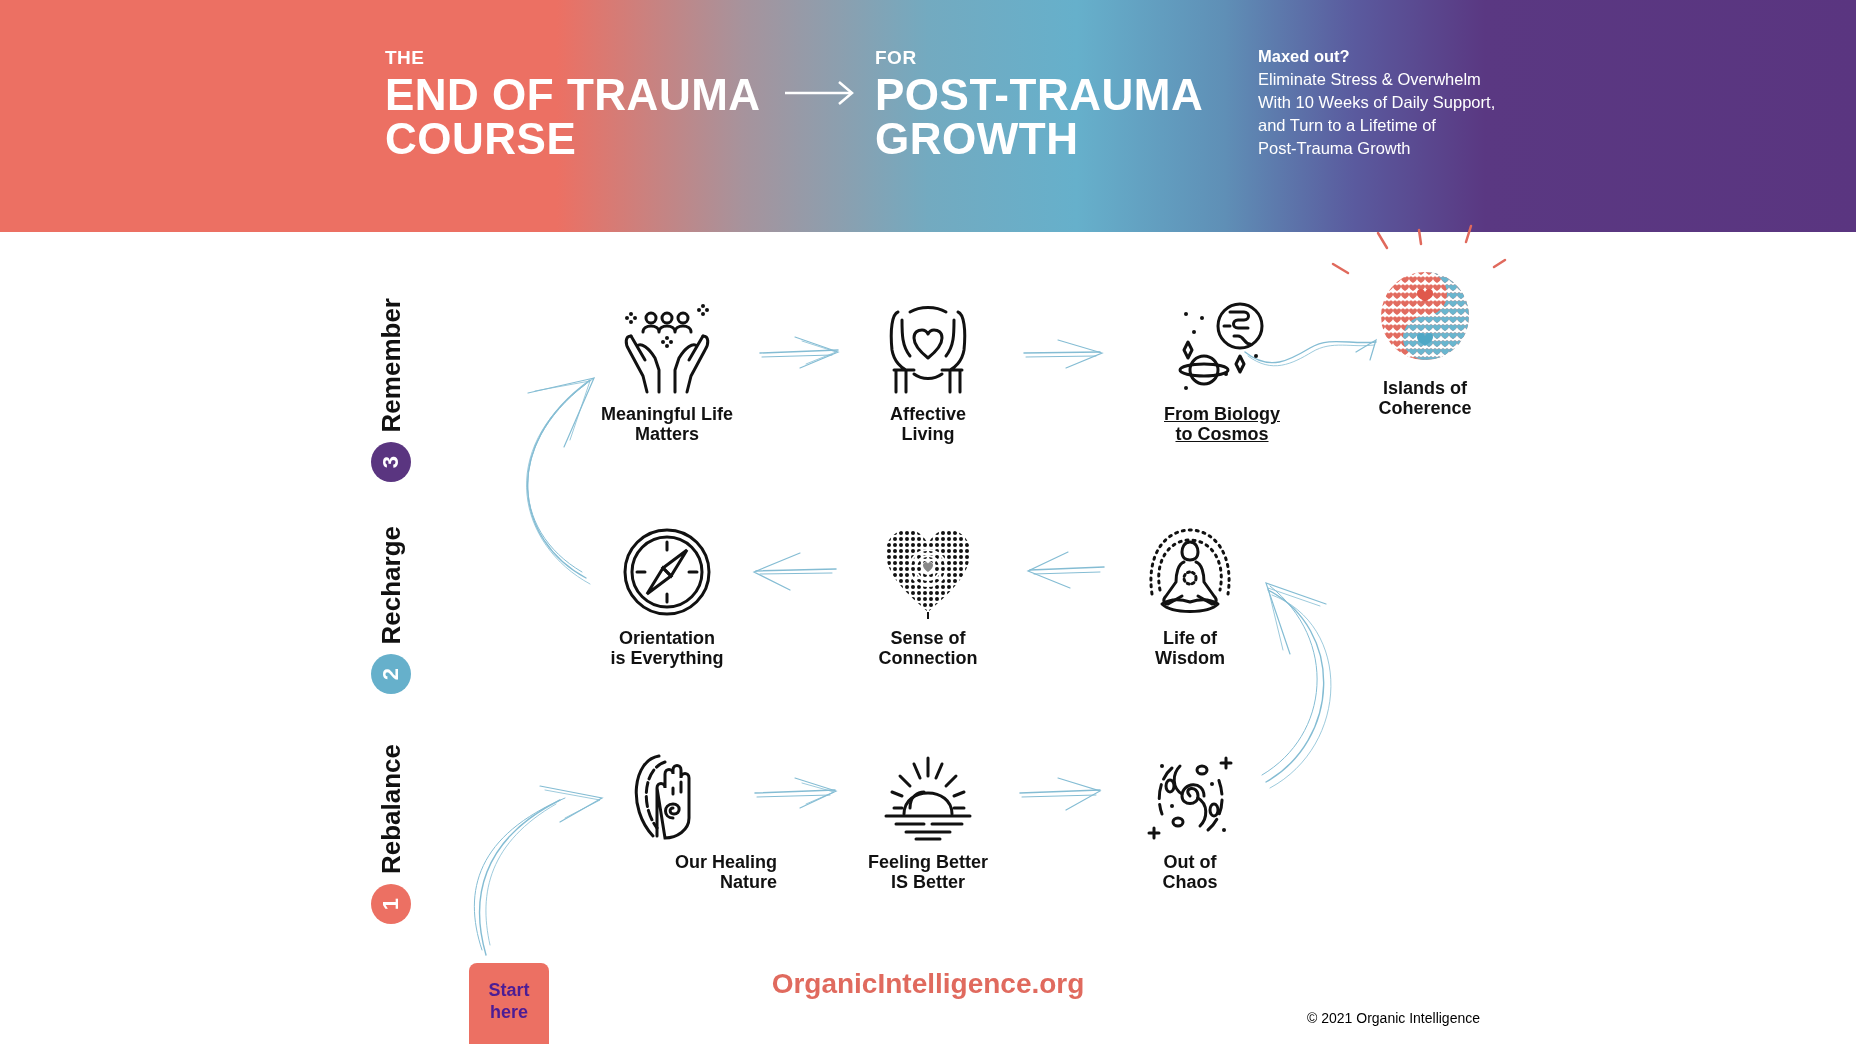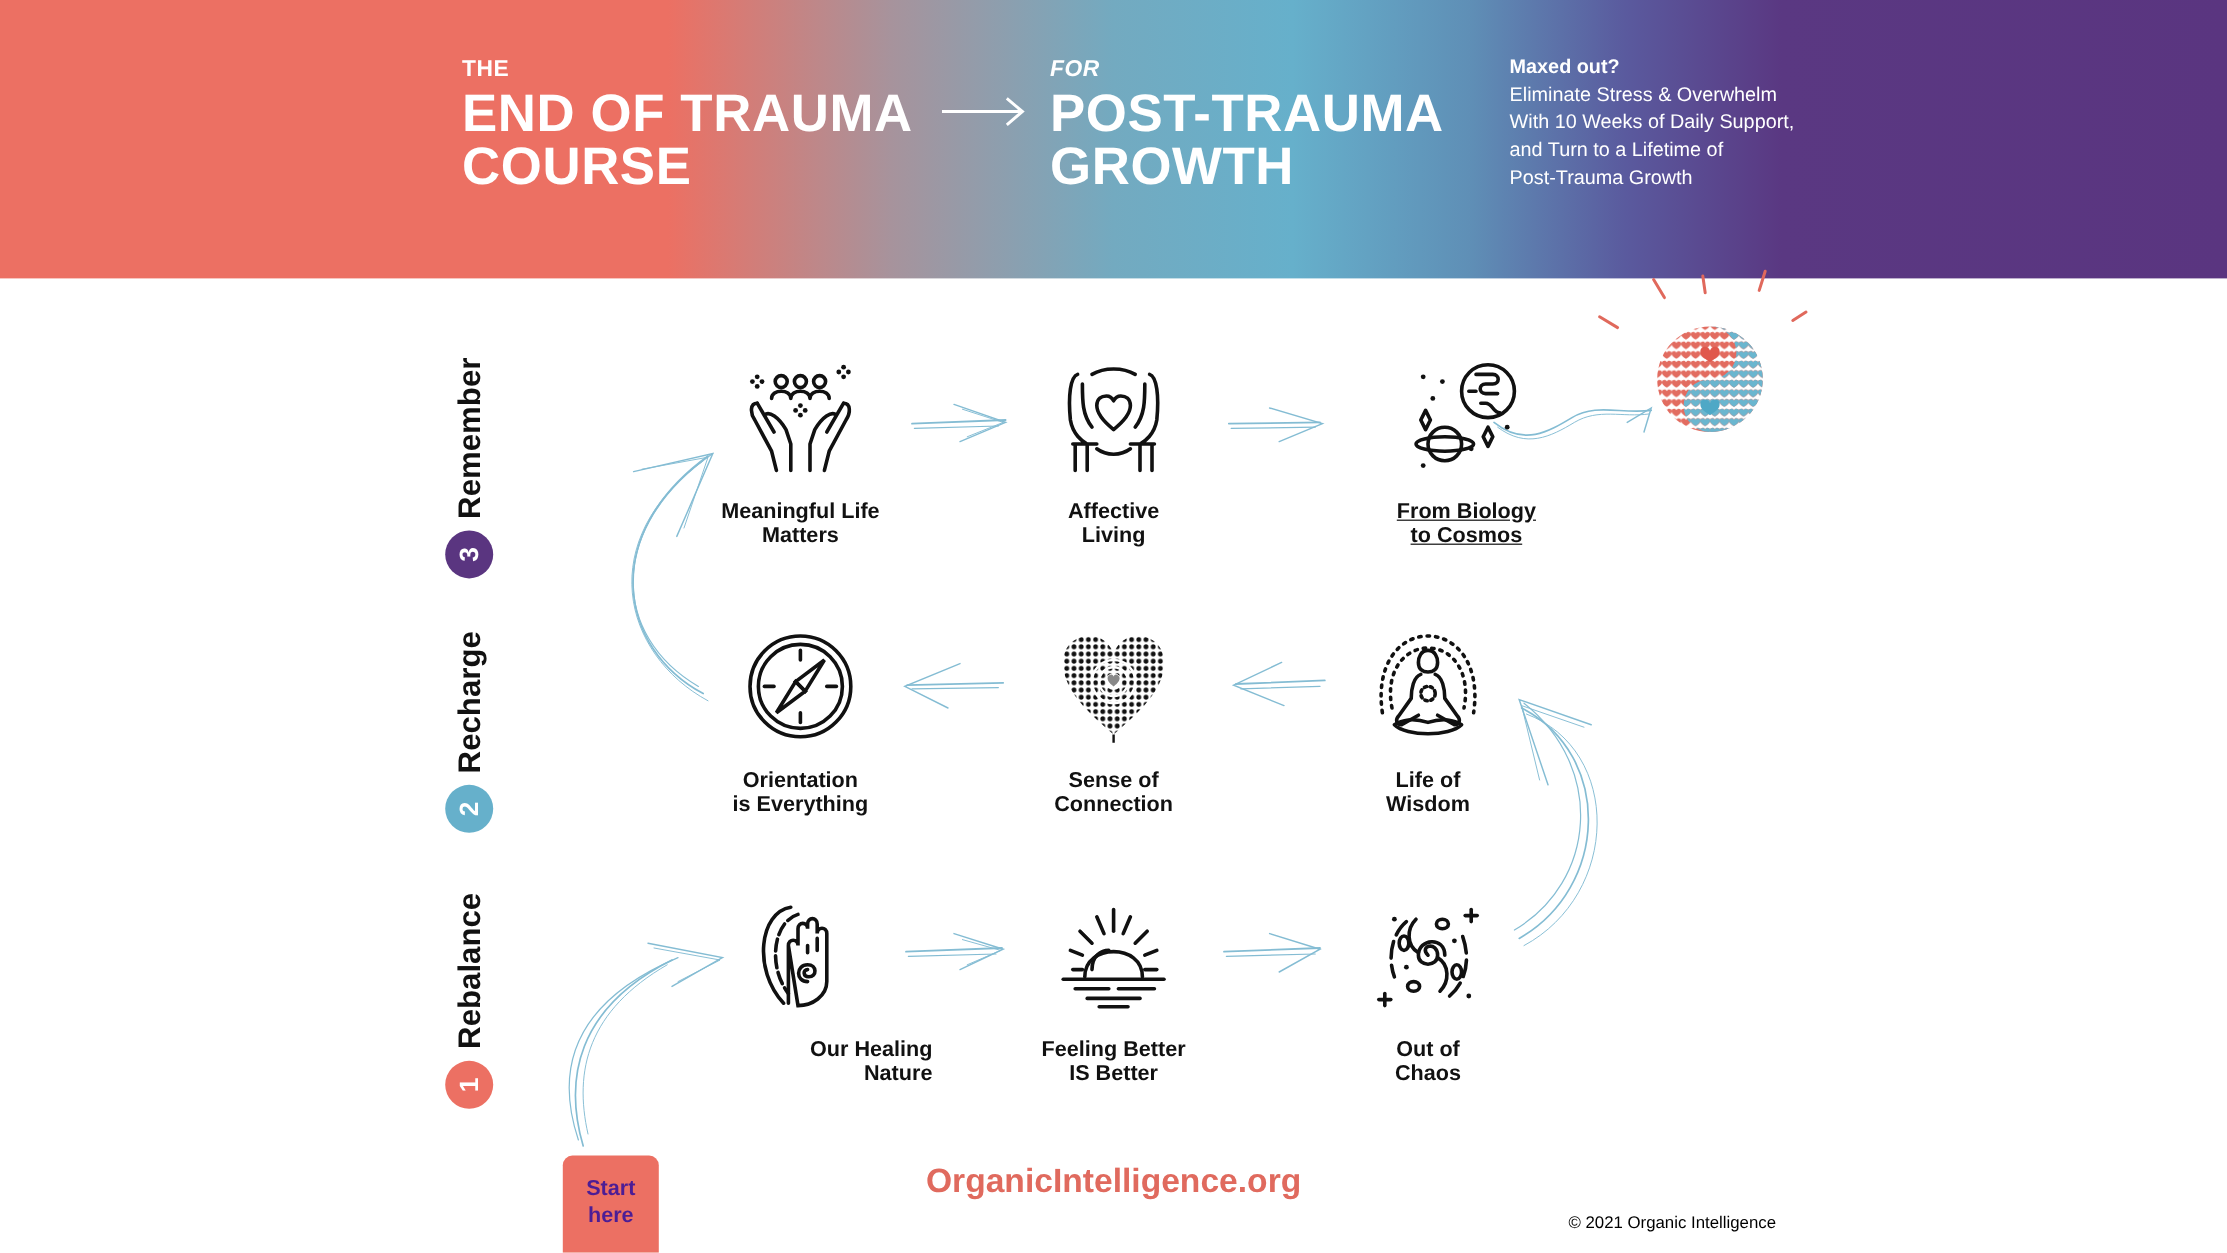--- a/index.html
+++ b/index.html
@@ -15,21 +15,21 @@
   .tagline div { white-space:nowrap; }
 
   .phase { position:absolute; left:366px; width:50px; display:flex; flex-direction:column-reverse; align-items:center; }
   .phase-label { writing-mode:vertical-rl; transform:rotate(180deg); font-weight:bold; font-size:26px; color:#111; white-space:nowrap; }
   .phase-badge { width:40px; height:40px; border-radius:50%; color:#fff; font-weight:bold; font-size:22px;
                  display:flex; align-items:center; justify-content:center; margin-top:10px; }
   .phase-badge span { display:inline-block; transform:rotate(-90deg); }
 
   .node { position:absolute; width:220px; text-align:center; }
   .node .icon { width:96px; height:96px; margin:0 auto; display:block; }
-  .node .label { font-weight:bold; font-size:18px; line-height:20px; margin-top:20px; color:#111; }
+  .node .label { font-weight:bold; font-size:18px; line-height:20px; margin-top:8px; color:#111; }
   .node .label div { white-space:nowrap; }
 
   .flow { position:absolute; left:0; top:0; width:1856px; height:1044px; pointer-events:none; }
   .rays { position:absolute; left:0; top:0; width:1856px; height:1044px; pointer-events:none; }
 
   .start-btn { position:absolute; left:469px; top:963px; width:80px; height:81px; background:#ec7063;
                border-radius:8px 8px 0 0; color:#4c1d95; font-weight:bold; font-size:18px; line-height:22px;
                display:flex; flex-direction:column; align-items:center; justify-content:center; padding-bottom:6px; box-sizing:border-box; cursor:pointer; }
   .site-url { position:absolute; left:728px; top:968px; width:400px; text-align:center; color:#e06a5e; font-weight:bold; font-size:28px; }
   .copyright { position:absolute; left:1280px; top:1010px; width:200px; text-align:right; color:#000000; font-size:14px; white-space:nowrap; }
@@ -38,21 +38,21 @@
 <body>
 
 <div class="header">
   <div class="h-small" style="left:385px; top:47px;">THE</div>
   <div class="h-big" style="left:385px; top:73px;">END OF TRAUMA</div>
   <div class="h-big" style="left:385px; top:117px;">COURSE</div>
   <svg class="h-arrow" viewBox="0 0 72 26">
     <line x1="2" y1="13" x2="68" y2="13" stroke="#fff" stroke-width="2.5"></line>
     <polyline points="56,2 69,13 56,24" fill="none" stroke="#fff" stroke-width="2.5"></polyline>
   </svg>
-  <div class="h-small" style="left:875px; top:47px;font-style:italic;">FOR</div>
+  <div class="h-small" style="left:875px; top:47px;">FOR</div>
   <div class="h-big" style="left:875px; top:73px;">POST-TRAUMA</div>
   <div class="h-big" style="left:875px; top:117px;">GROWTH</div>
   <div class="tagline">
     <div class="lead">Maxed out?</div>
     <div>Eliminate Stress &amp; Overwhelm</div>
     <div>With 10 Weeks of Daily Support,</div>
     <div>and Turn to a Lifetime of</div>
     <div>Post-Trauma Growth</div>
   </div>
 </div>
@@ -368,20 +368,24 @@
       </pattern>
       <pattern id="bluehearts" width="8" height="8" patternUnits="userSpaceOnUse">
         <path d="M4 7 C1 5 0 4 0 2.5 C0 1 1 0.5 2 0.5 C3 0.5 3.6 1 4 1.8 C4.4 1 5 0.5 6 0.5 C7 0.5 8 1 8 2.5 C8 4 7 5 4 7Z" fill="#6ab6cf"></path>
       </pattern>
     </defs>
     <circle cx="48" cy="48" r="44" fill="url(#coralhearts)"></circle>
     <path d="M48 4 A44 44 0 0 1 48 92 A22 22 0 0 1 48 48 A22 22 0 0 0 48 4Z" fill="url(#bluehearts)"></path>
     <path d="M48 34 C42 30 40 28 40 25 C40 22 42 21 44 21 C46 21 47 22 48 24 C49 22 50 21 52 21 C54 21 56 22 56 25 C56 28 54 30 48 34Z" fill="#e0584c"></path>
     <path d="M48 78 C42 74 40 72 40 69 C40 66 42 65 44 65 C46 65 47 66 48 68 C49 66 50 65 52 65 C54 65 56 66 56 69 C56 72 54 74 48 78Z" fill="#4fa8c6"></path>
   </svg>
+  <div class="label" style="margin-top:14px;">
+      <div>Islands of</div>
+      <div>Coherence</div>
+    </div>
 </div>
 
 <div class="start-btn">
   <div>Start</div>
   <div>here</div>
 </div>
 <div class="site-url">OrganicIntelligence.org</div>
 <div class="copyright">© 2021 Organic Intelligence</div>
 
 </body></html>

